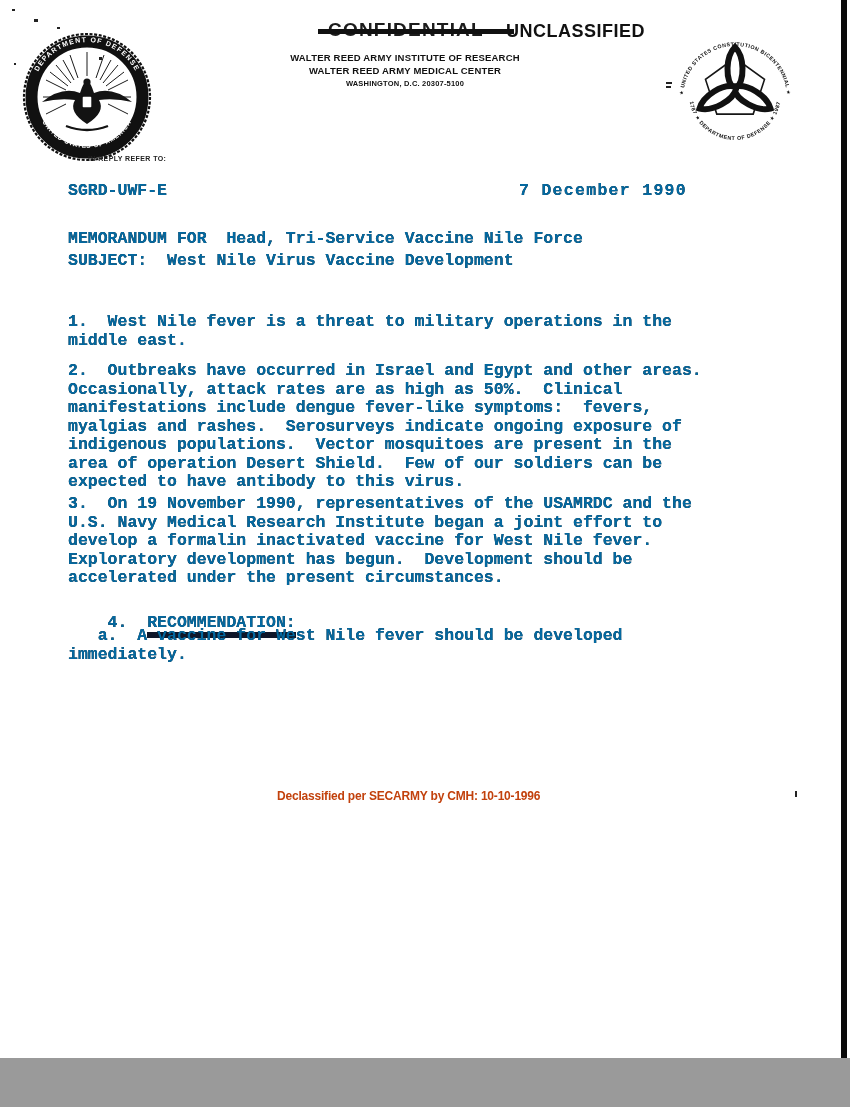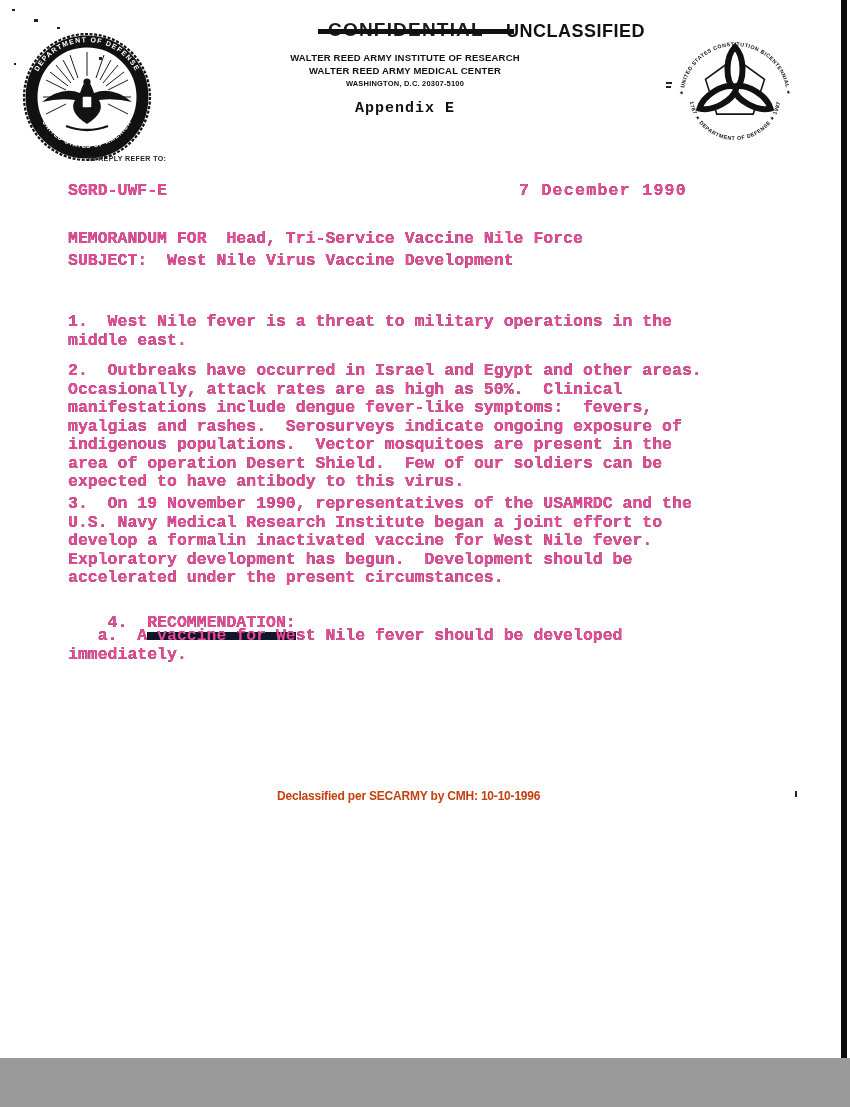--- a/index.html
+++ b/index.html
@@ -5,57 +5,56 @@
   html,body{margin:0;padding:0;background:#9a9a9a;}
   .page{
     position:relative;width:850px;height:1058px;background:#ffffff;
     overflow:hidden;color:#151515;
     font-family:"Liberation Sans","DejaVu Sans",sans-serif;
   }
   .abs{position:absolute;}
   .mono{
     font-family:"Liberation Mono","DejaVu Sans Mono",monospace;
     font-weight:700;font-size:16.5px;line-height:18.5px;
-    white-space:pre;color:#ec4899;text-shadow:0 0 .4px #141414;
+    white-space:pre;color:#0369a1;text-shadow:0 0 .4px #141414;
   }
   .struck-word{
     font-size:19px;font-weight:700;letter-spacing:1.2px;color:#1c1c1c;
     filter:blur(.4px);
   }
   .strike-bar{background:#111;height:5px;}
   .uncl{font-size:18px;font-weight:700;letter-spacing:.5px;color:#111;}
   .letterhead{width:310px;text-align:center;color:#111;}
   .lh1{font-size:15px;font-weight:700;letter-spacing:-.2px;line-height:16px;}
   .lh2{font-size:9.5px;font-weight:700;letter-spacing:.2px;line-height:11px;margin-top:4px;}
   .lh3{font-size:9.5px;font-weight:700;letter-spacing:.2px;line-height:11px;margin-top:2px;}
   .lh4{font-size:7.5px;font-weight:700;letter-spacing:.2px;line-height:9px;margin-top:3px;}
   .appendix{font-family:"Liberation Mono","DejaVu Sans Mono",monospace;
     font-weight:700;font-size:15px;margin-top:12px;letter-spacing:1px;}
   .reply{font-size:7px;font-weight:700;letter-spacing:.4px;color:#222;}
   .date{letter-spacing:1.3px;}
-  .underl{border-bottom:8px solid #0f172a;padding-bottom:0px;}
+  .underl{border-bottom:6px solid #0f172a;padding-bottom:0px;}
   .declass{font-size:12px;font-weight:700;letter-spacing:-.2px;color:#c2410c;}
   .speck{position:absolute;background:#222;}
   .band{position:absolute;background:#0a0a0a;}
   svg text{font-family:"Liberation Sans","DejaVu Sans",sans-serif;}
 </style>
 </head>
 <body>
 
 <div class="page">
 
   <div class="abs struck-word" style="left:328px;top:19px;">CONFIDENTIAL</div>
   <div class="abs strike-bar" style="left:318px;top:29px;width:196px;"></div>
   <div class="abs uncl" style="left:506px;top:21px;">UNCLASSIFIED</div>
 
   <div class="abs letterhead" style="left:250px;top:48px;">
     <div class="lh2">WALTER REED ARMY INSTITUTE OF RESEARCH</div>
     <div class="lh3">WALTER REED ARMY MEDICAL CENTER</div>
     <div class="lh4">WASHINGTON, D.C. 20307-5100</div>
-    <div class="appendix">Appendix E</div>
   </div>
 
   <svg class="abs" style="left:20px;top:30px;" width="134" height="134" viewBox="0 0 134 134">
     <circle cx="67" cy="67" r="63" fill="#ffffff" stroke="#111" stroke-width="2.2" stroke-dasharray="3 1.6"></circle>
     <circle cx="67" cy="67" r="55.5" fill="none" stroke="#111" stroke-width="12"></circle>
     <defs>
       <path id="dodTop" d="M 12,67 A 55,55 0 0 1 122,67"></path>
       <path id="dodBot" d="M 16,67 A 51,51 0 0 0 118,67"></path>
     </defs>
     <text font-size="7" font-weight="bold" fill="#ffffff" letter-spacing="1.2">

